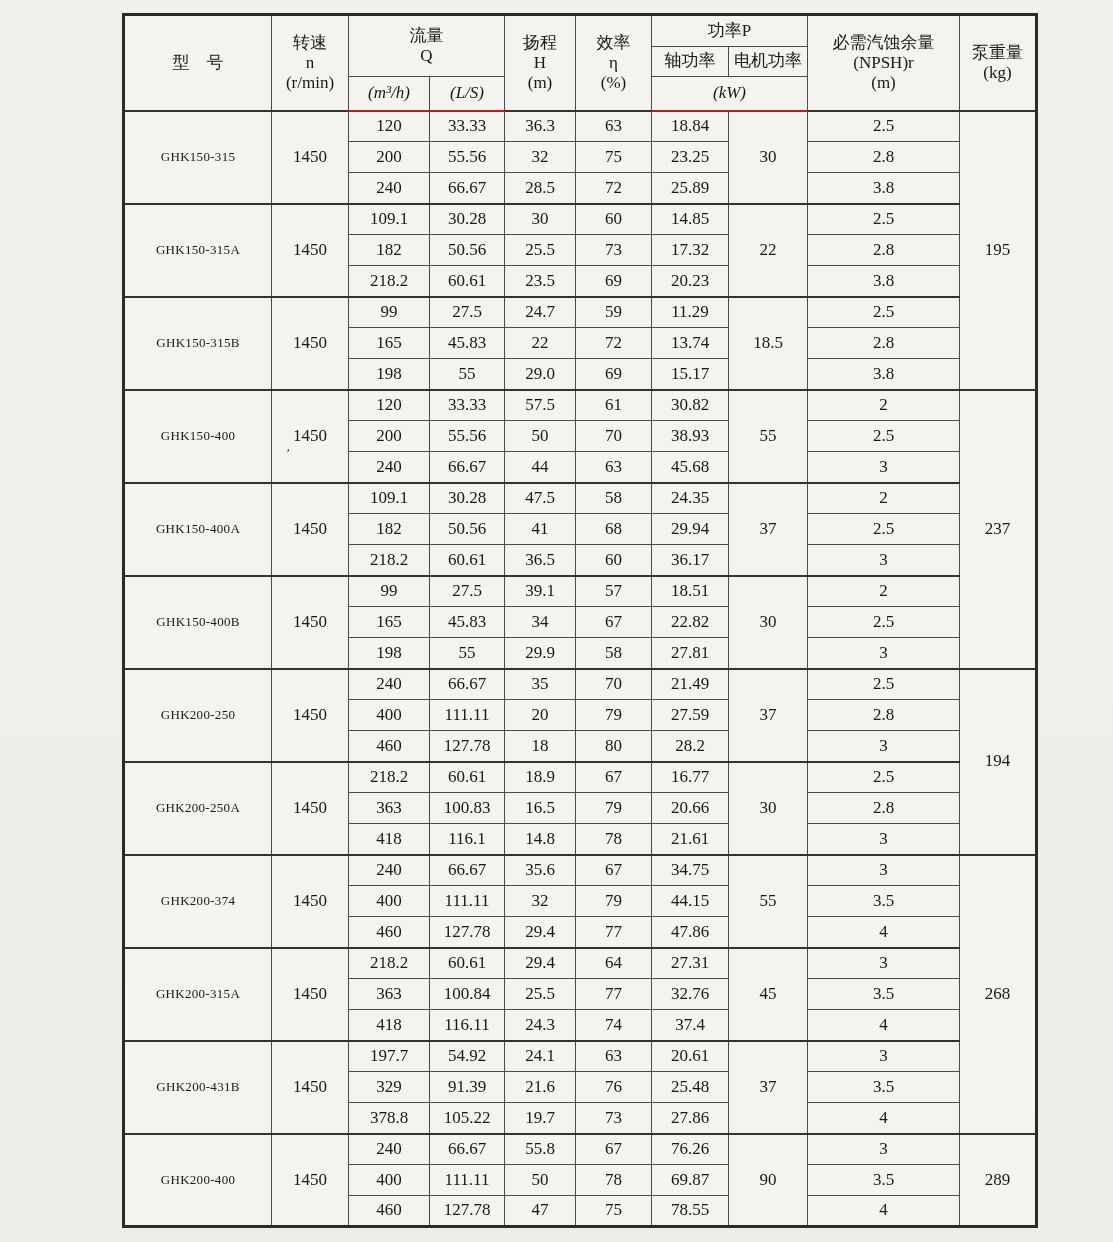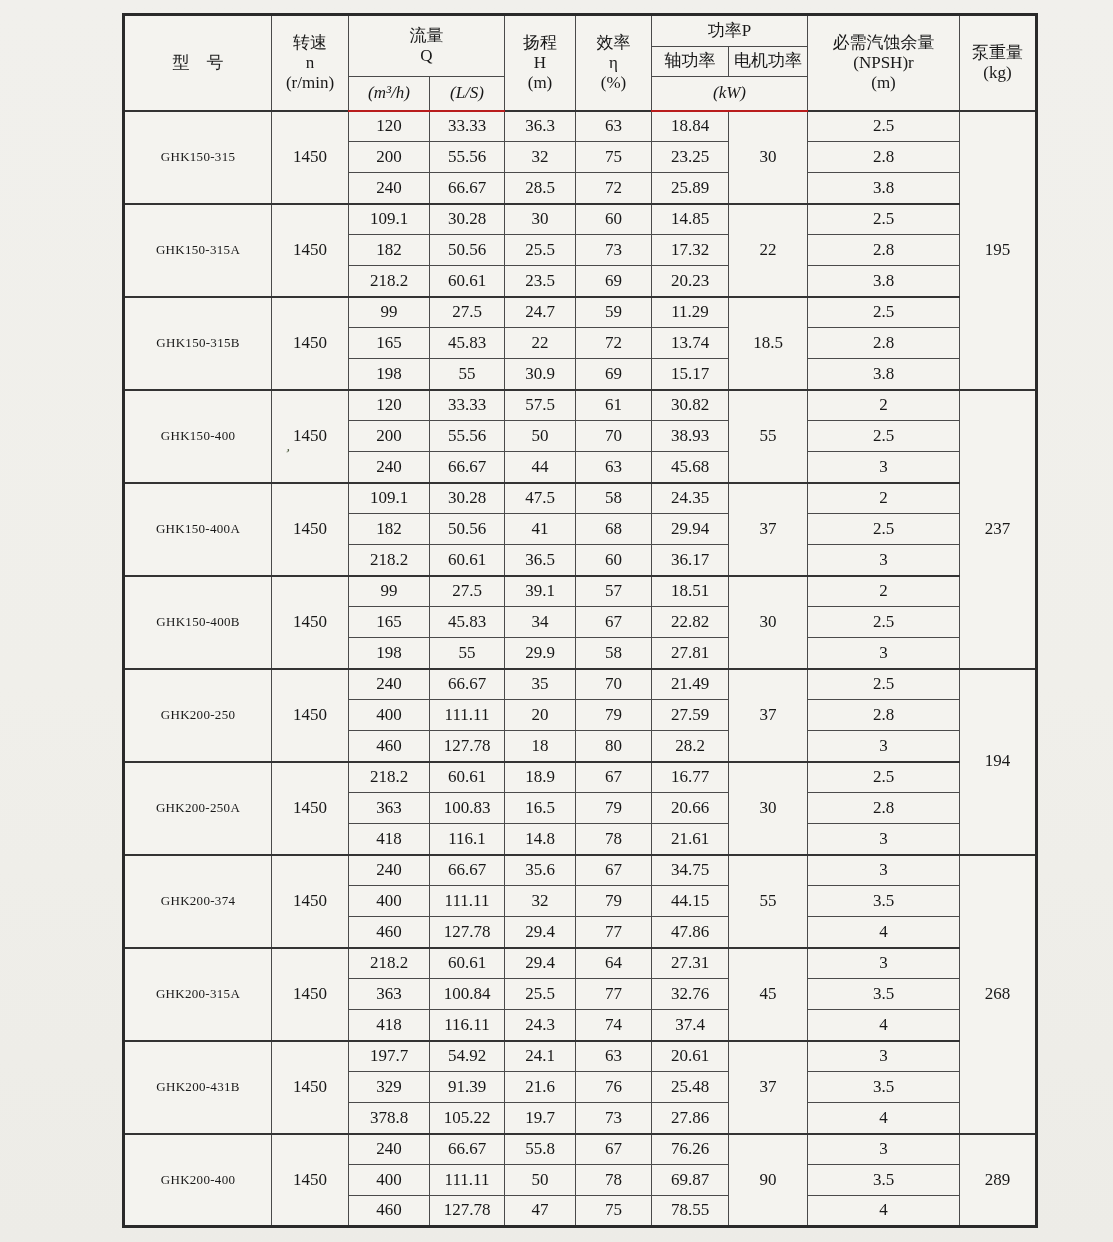--- a/index.html
+++ b/index.html
@@ -173,21 +173,21 @@
           <td data-name="flow-m3h-cell">165</td>
           <td data-name="flow-ls-cell">45.83</td>
           <td data-name="head-cell">22</td>
           <td data-name="efficiency-cell">72</td>
           <td data-name="shaft-power-cell">13.74</td>
           <td data-name="npsh-cell">2.8</td>
         </tr>
         <tr data-name="table-row">
           <td data-name="flow-m3h-cell">198</td>
           <td data-name="flow-ls-cell">55</td>
-          <td data-name="head-cell">30.9</td>
+          <td data-name="head-cell">29.0</td>
           <td data-name="efficiency-cell">69</td>
           <td data-name="shaft-power-cell">15.17</td>
           <td data-name="npsh-cell">3.8</td>
         </tr>
         <tr data-name="table-row" class="group-start">
           <td data-name="model-cell" rowspan="3">GHK150-400</td>
           <td data-name="speed-cell" rowspan="3">1450</td>
           <td data-name="flow-m3h-cell">120</td>
           <td data-name="flow-ls-cell">33.33</td>
           <td data-name="head-cell">57.5</td>

